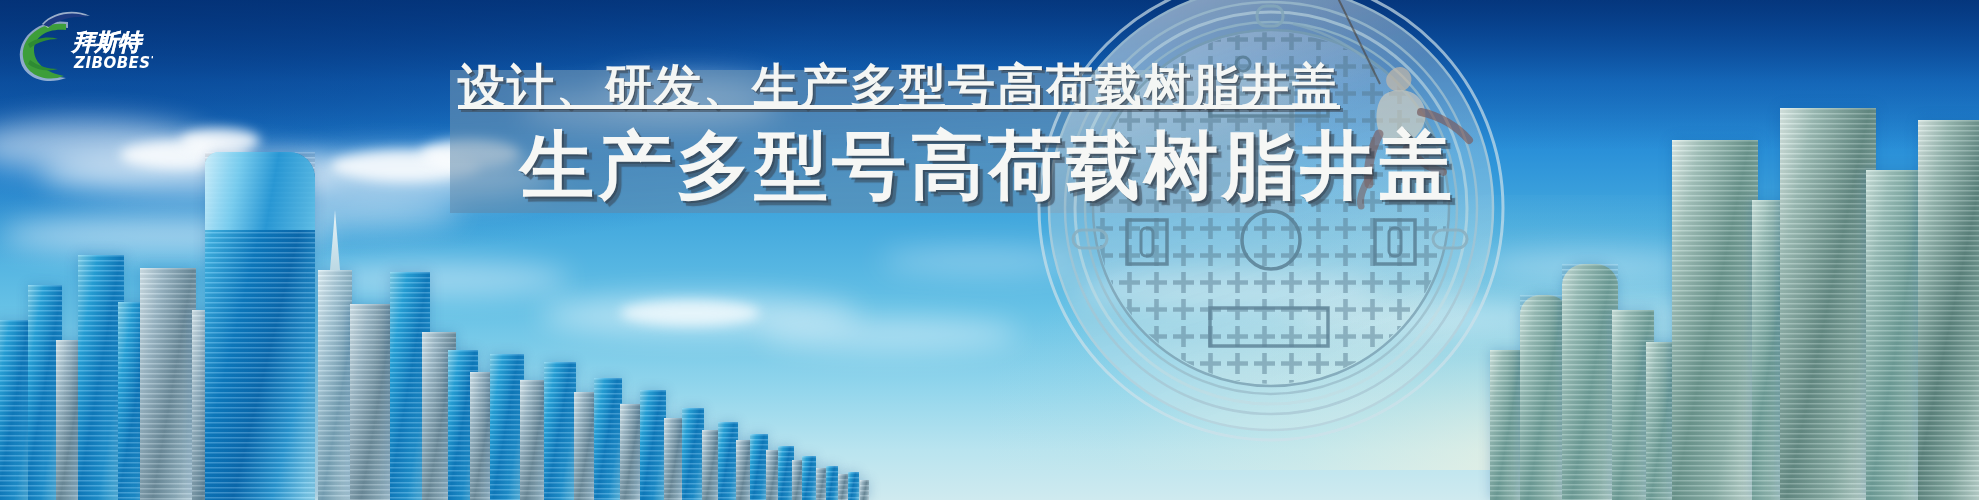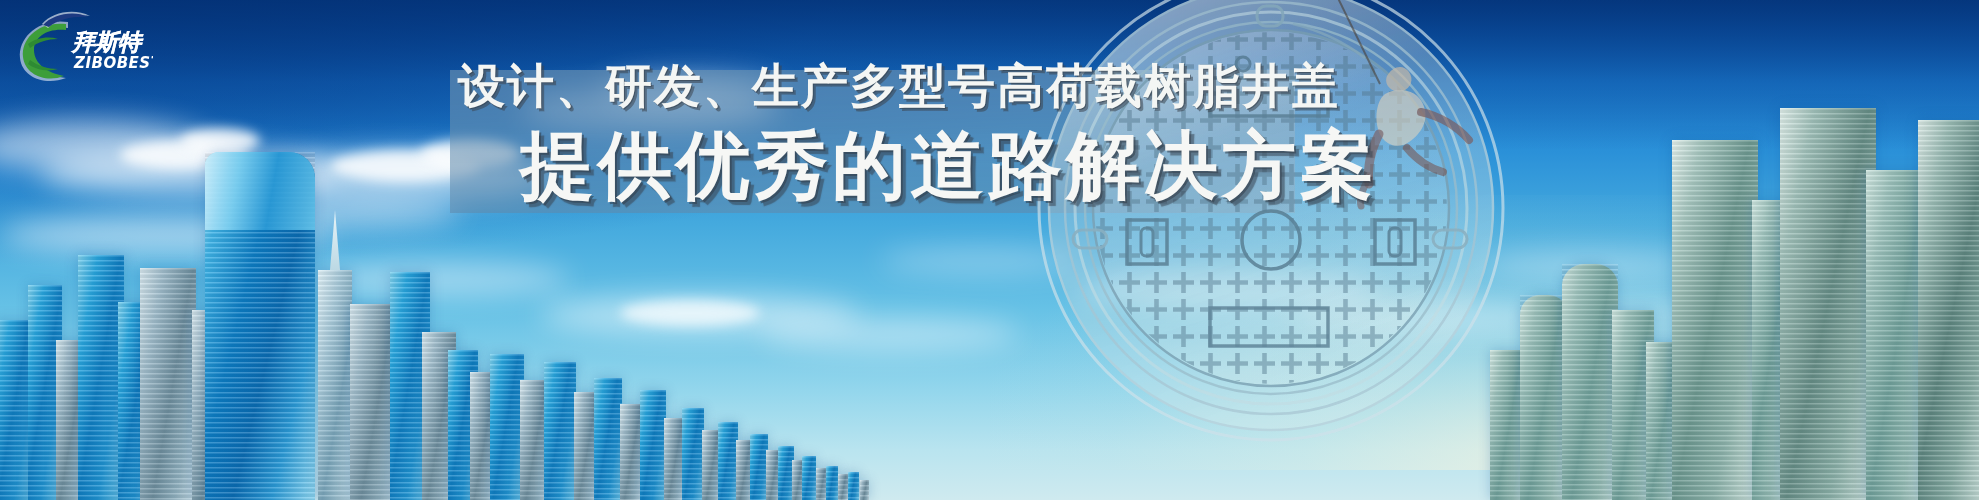--- a/index.html
+++ b/index.html
@@ -89,20 +89,21 @@
   .headline-wrap {
     position:absolute; left:0; top:0; width:100%; height:100%;
     z-index:6;
   }
   .line1 {
     position:absolute; left:458px; top:62px;
     font-size:47px; line-height:1.0; letter-spacing:2px;
     color:#f4f6f4; font-weight:bold;
     text-shadow:3px 3px 0 rgba(60,70,80,.55), 1px 1px 0 rgba(40,50,60,.5);
     white-space:nowrap;
+    text-decoration:underline;
   }
   .line2 {
     position:absolute; left:520px; top:128px;
     font-size:74px; line-height:1.0; letter-spacing:4px;
     color:#f6f7f5; font-weight:bold;
     text-shadow:5px 5px 1px rgba(55,65,78,.55), 2px 2px 0 rgba(40,50,60,.5);
     white-space:nowrap;
   }
 
   
@@ -293,21 +294,21 @@
       <path d="M344 162 c-8 16 -12 34 -10 50" stroke="#8a4a3a" stroke-width="9" fill="none" stroke-linecap="round" opacity="0.7"></path>
       <path d="M372 176 c10 12 22 20 36 24" stroke="#7d4436" stroke-width="8" fill="none" stroke-linecap="round" opacity="0.7"></path>
       <path d="M334 206 c-6 10 -10 20 -8 28" stroke="#7d4436" stroke-width="7" fill="none" stroke-linecap="round" opacity="0.65"></path>
     </g>
   </svg>
 
   <div class="text-panel"></div>
 
   <div class="headline-wrap">
     <div class="line1">设计、研发、生产多型号高荷载树脂井盖</div>
-    <div class="line2">提供优秀的道路解决方案</div>
+    <div class="line2">生产多型号高荷载树脂井盖</div>
   </div>
 
   <div class="logo">
     <svg viewBox="0 0 145 80" width="145" height="80">
 
       <g>
         <path d="M60 16 C30 12 10 32 12 52 C14 72 38 80 58 72
                  C40 70 24 60 24 44 C24 30 38 20 60 22 Z" fill="#ffffff" opacity="0.55"></path>
         <path d="M58 18 C30 15 13 33 15 51 C17 69 38 77 56 70
                  C40 67 26 58 26 44 C26 31 39 22 58 24 Z" fill="#3d9e3a"></path>

